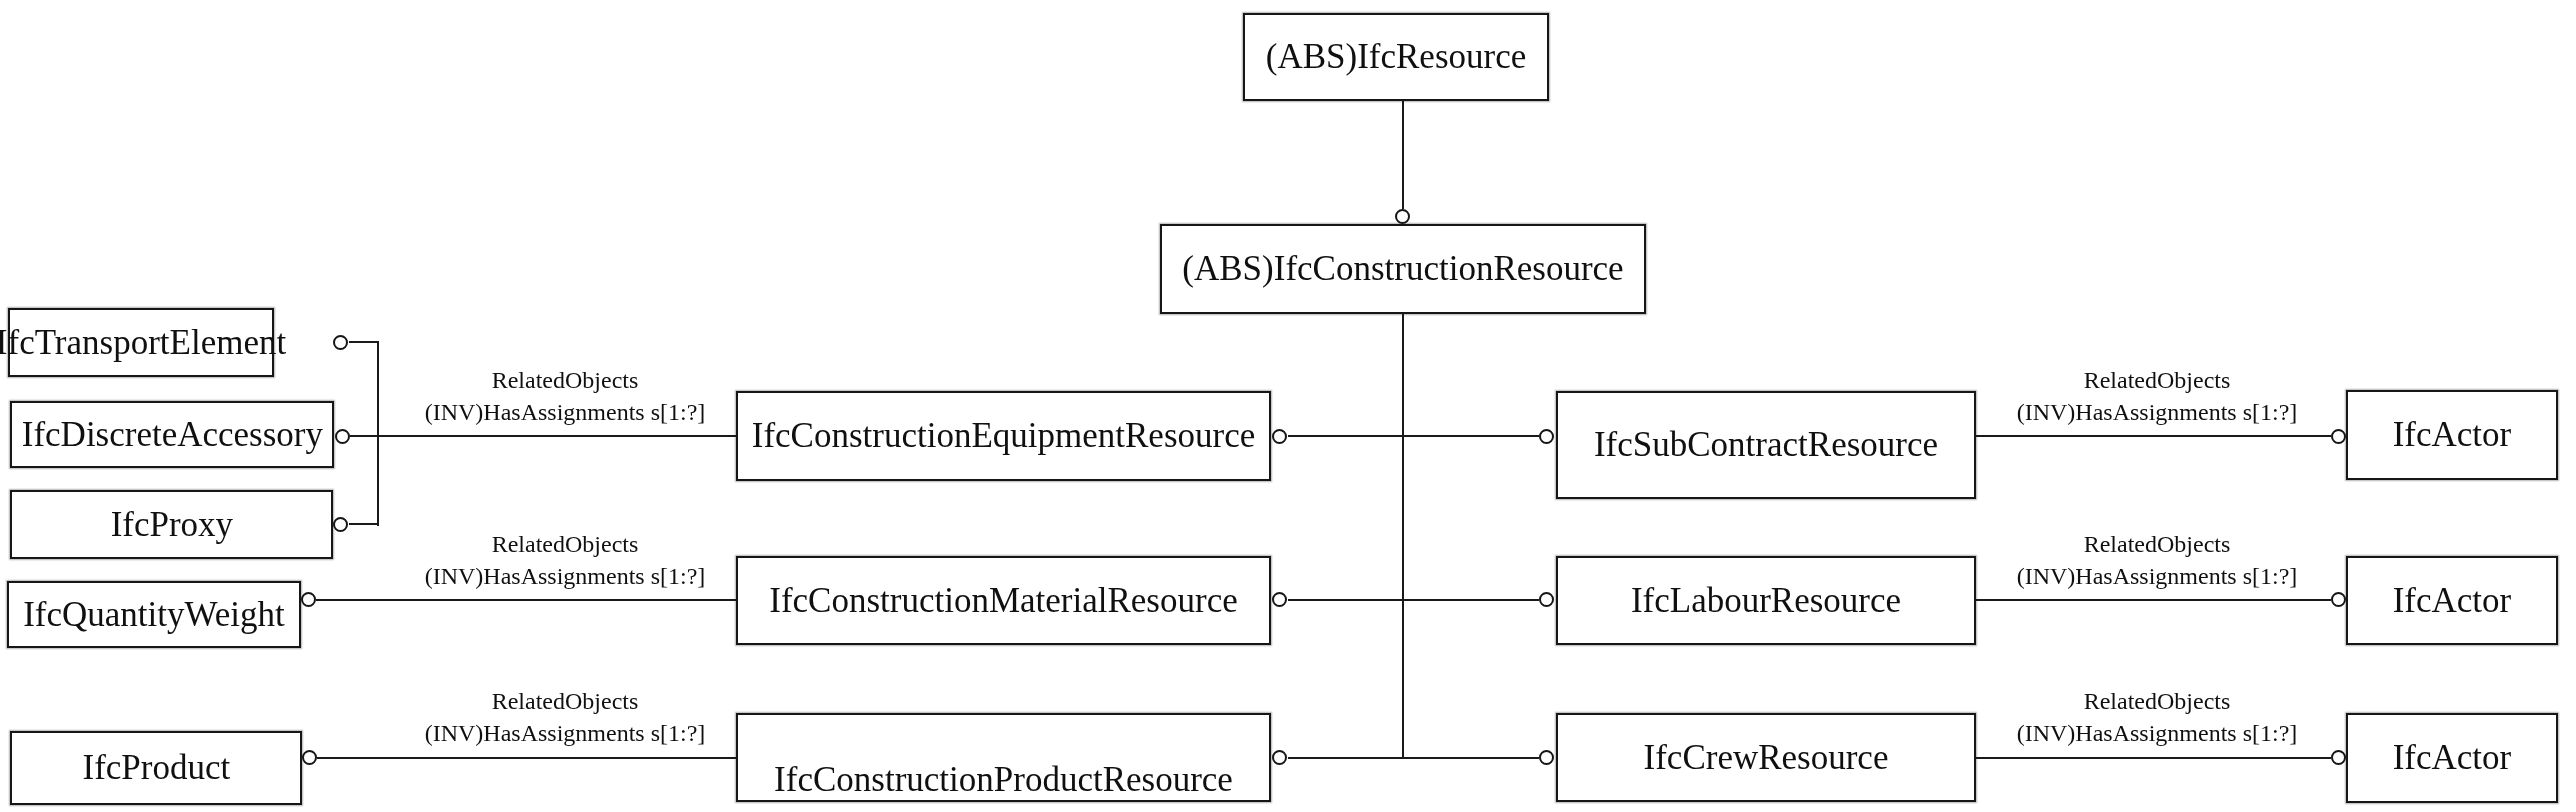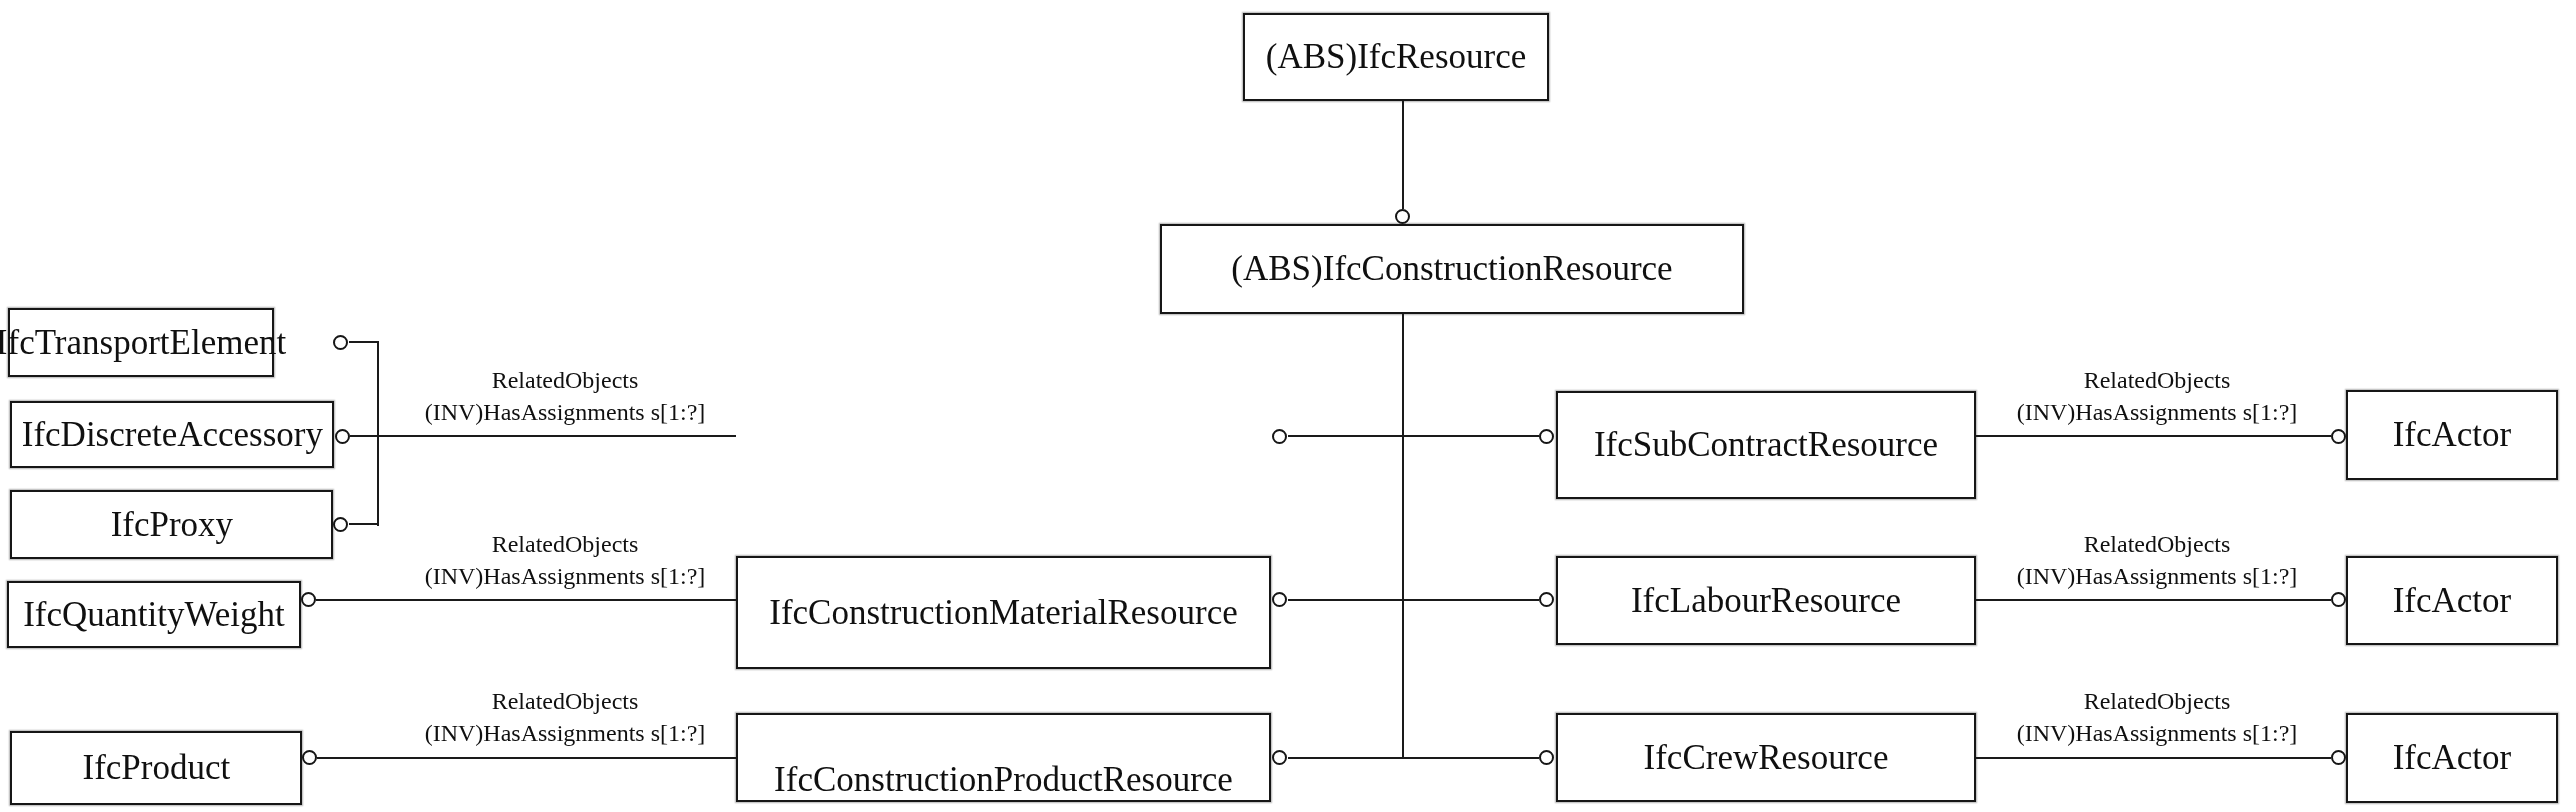--- a/index.html
+++ b/index.html
@@ -47,39 +47,42 @@
     <div class="line" style="background: rgb(26, 26, 26); left: 317px; top: 757px; width: 419px; height: 2.1px;"></div>
     <div class="line" style="background: rgb(26, 26, 26); left: 1288px; top: 435px; width: 251px; height: 2.1px;"></div>
     <div class="line" style="background: rgb(26, 26, 26); left: 1288px; top: 599px; width: 251px; height: 2.1px;"></div>
     <div class="line" style="background: rgb(26, 26, 26); left: 1288px; top: 757px; width: 251px; height: 2.1px;"></div>
     <div class="line" style="background: rgb(26, 26, 26); left: 1976px; top: 435px; width: 355px; height: 2.1px;"></div>
     <div class="line" style="background: rgb(26, 26, 26); left: 1976px; top: 599px; width: 355px; height: 2.1px;"></div>
     <div class="line" style="background: rgb(26, 26, 26); left: 1976px; top: 757px; width: 355px; height: 2.1px;"></div>
     <div class="box" style="left: 1243px; top: 12.5px; width: 306px; height: 88px; background: rgb(255, 255, 255);">
       <span>(ABS)IfcResource</span>
     </div>
-    <div class="box" style="left: 1160px; top: 224px; width: 584px; height: 90px; background: rgb(255, 255, 255);">
+    <div class="box" style="left: 1160px; top: 224px; width: 486px; height: 90px; background: rgb(255, 255, 255);">
       <span>(ABS)IfcConstructionResource</span>
     </div>
     <div class="box" style="left: 8px; top: 308px; width: 266px; height: 69px; background: rgb(255, 255, 255);">
       <span>IfcTransportElement</span>
     </div>
     <div class="box" style="left: 10.4px; top: 401px; width: 324px; height: 67px; background: rgb(255, 255, 255);">
       <span>IfcDiscreteAccessory</span>
     </div>
     <div class="box" style="left: 10.4px; top: 490px; width: 323px; height: 69px; background: rgb(255, 255, 255);">
       <span>IfcProxy</span>
     </div>
     <div class="box" style="left: 7px; top: 581px; width: 294px; height: 67px; background: rgb(255, 255, 255);">
       <span>IfcQuantityWeight</span>
     </div>
     <div class="box" style="left: 10.4px; top: 731px; width: 292px; height: 74px; background: rgb(255, 255, 255);">
       <span>IfcProduct</span>
     </div>
-    <div class="box" style="left: 736px; top: 556px; width: 535px; height: 113px; background: rgb(255, 255, 255);">
+    <div class="box" style="left: 736px; top: 391px; width: 535px; height: 90px; background: rgb(255, 255, 255);">
+      <span>IfcConstructionEquipmentResource</span>
+    </div>
+    <div class="box" style="left: 736px; top: 556px; width: 535px; height: 89px; background: rgb(255, 255, 255);">
       <span>IfcConstructionMaterialResource</span>
     </div>
     <div class="box" style="left: 736px; top: 713px; width: 535px; height: 89px; background: rgb(255, 255, 255); align-items: flex-end;">
       <span>IfcConstructionProductResource</span>
     </div>
     <div class="box" style="left: 1556px; top: 391px; width: 420px; height: 108px; background: rgb(255, 255, 255);">
       <span>IfcSubContractResource</span>
     </div>
     <div class="box" style="left: 1556px; top: 556px; width: 420px; height: 89px; background: rgb(255, 255, 255);">
       <span>IfcLabourResource</span>

